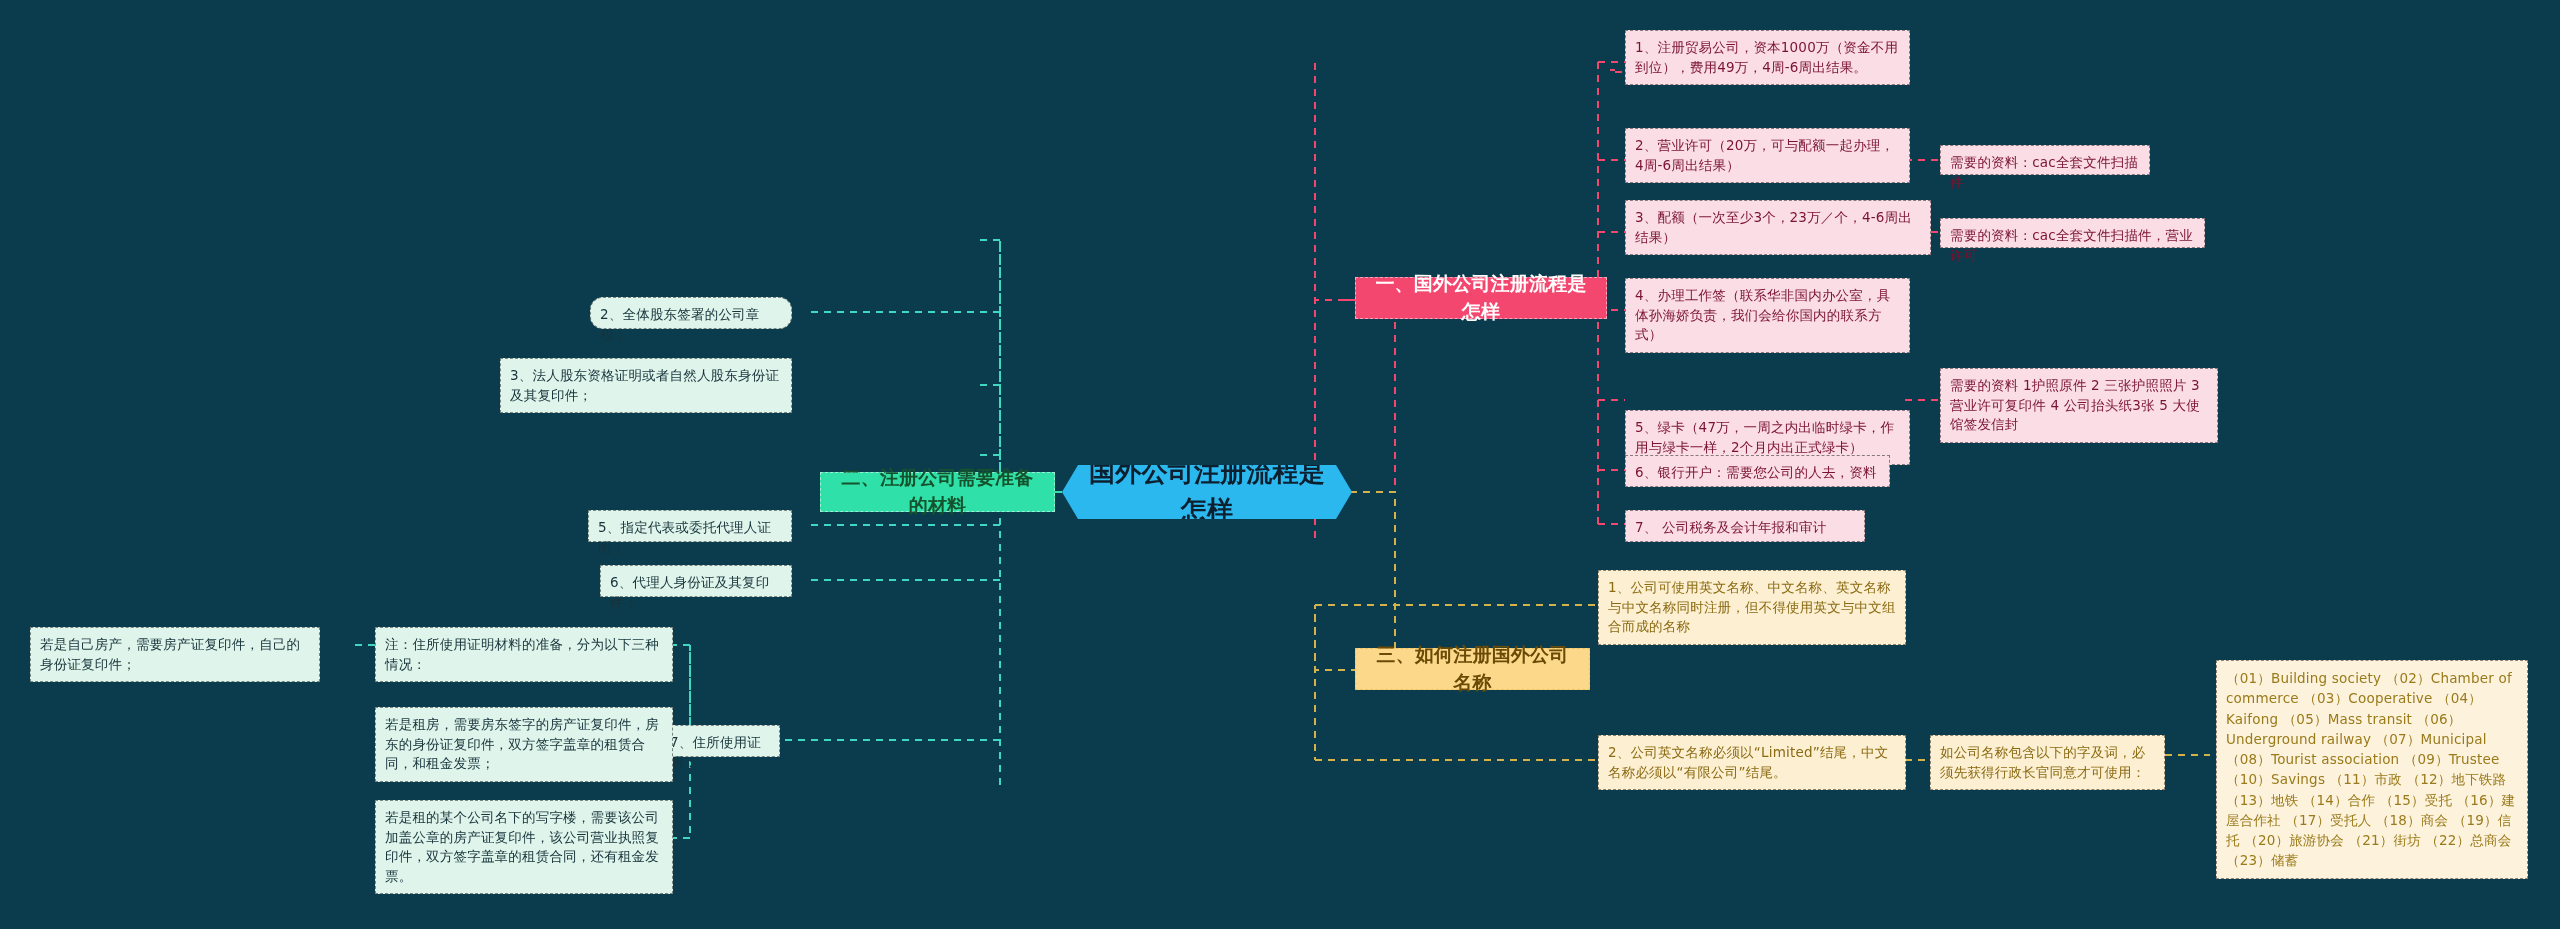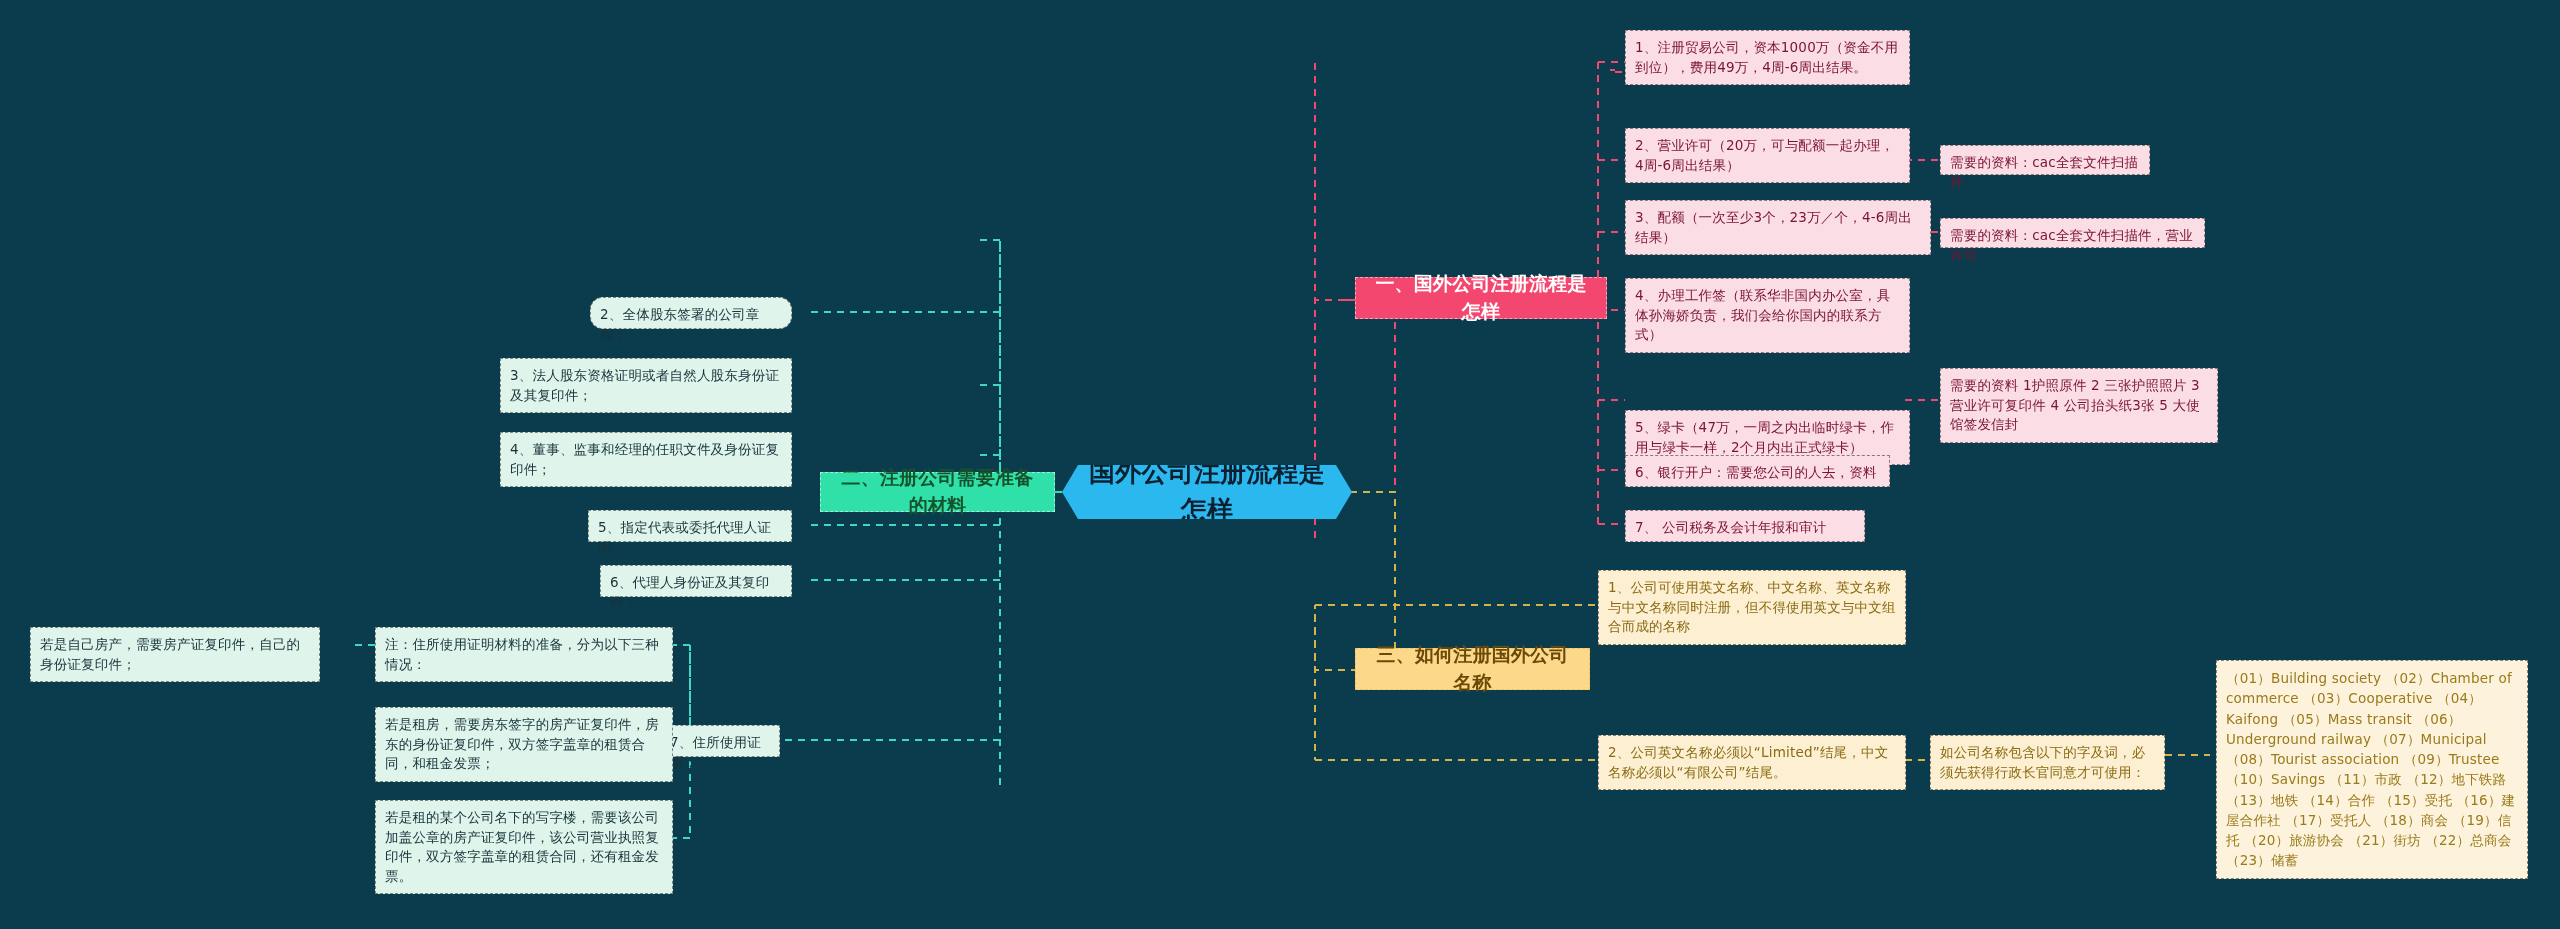--- a/index.html
+++ b/index.html
@@ -170,23 +170,20 @@
   <div class="node leaf pinkbox" style="left:1940px;top:368px;width:278px;">
     <span>需要的资料 1护照原件 2 三张护照照片 3 营业许可复印件 4 公司抬头纸3张  5 大使馆签发信封</span>
   </div>
 
   <div class="node leaf mint center-txt" style="left:590px;top:297px;width:202px;height:32px;border-radius:13px;">
     <span>2、全体股东签署的公司章程；</span>
   </div>
   <div class="node leaf mint" style="left:500px;top:358px;width:292px;">
     <span>3、法人股东资格证明或者自然人股东身份证及其复印件；</span>
   </div>
-  <div class="node leaf mint" style="left:500px;top:432px;width:292px;">
-    <span>4、董事、监事和经理的任职文件及身份证复印件；</span>
-  </div>
   <div class="node leaf mint center-txt" style="left:588px;top:510px;width:204px;height:32px;">
     <span>5、指定代表或委托代理人证明；</span>
   </div>
   <div class="node leaf mint center-txt" style="left:600px;top:565px;width:192px;height:32px;">
     <span>6、代理人身份证及其复印件；</span>
   </div>
   <div class="node leaf mint center-txt" style="left:660px;top:725px;width:120px;height:32px;">
     <span>7、住所使用证明；</span>
   </div>
 

